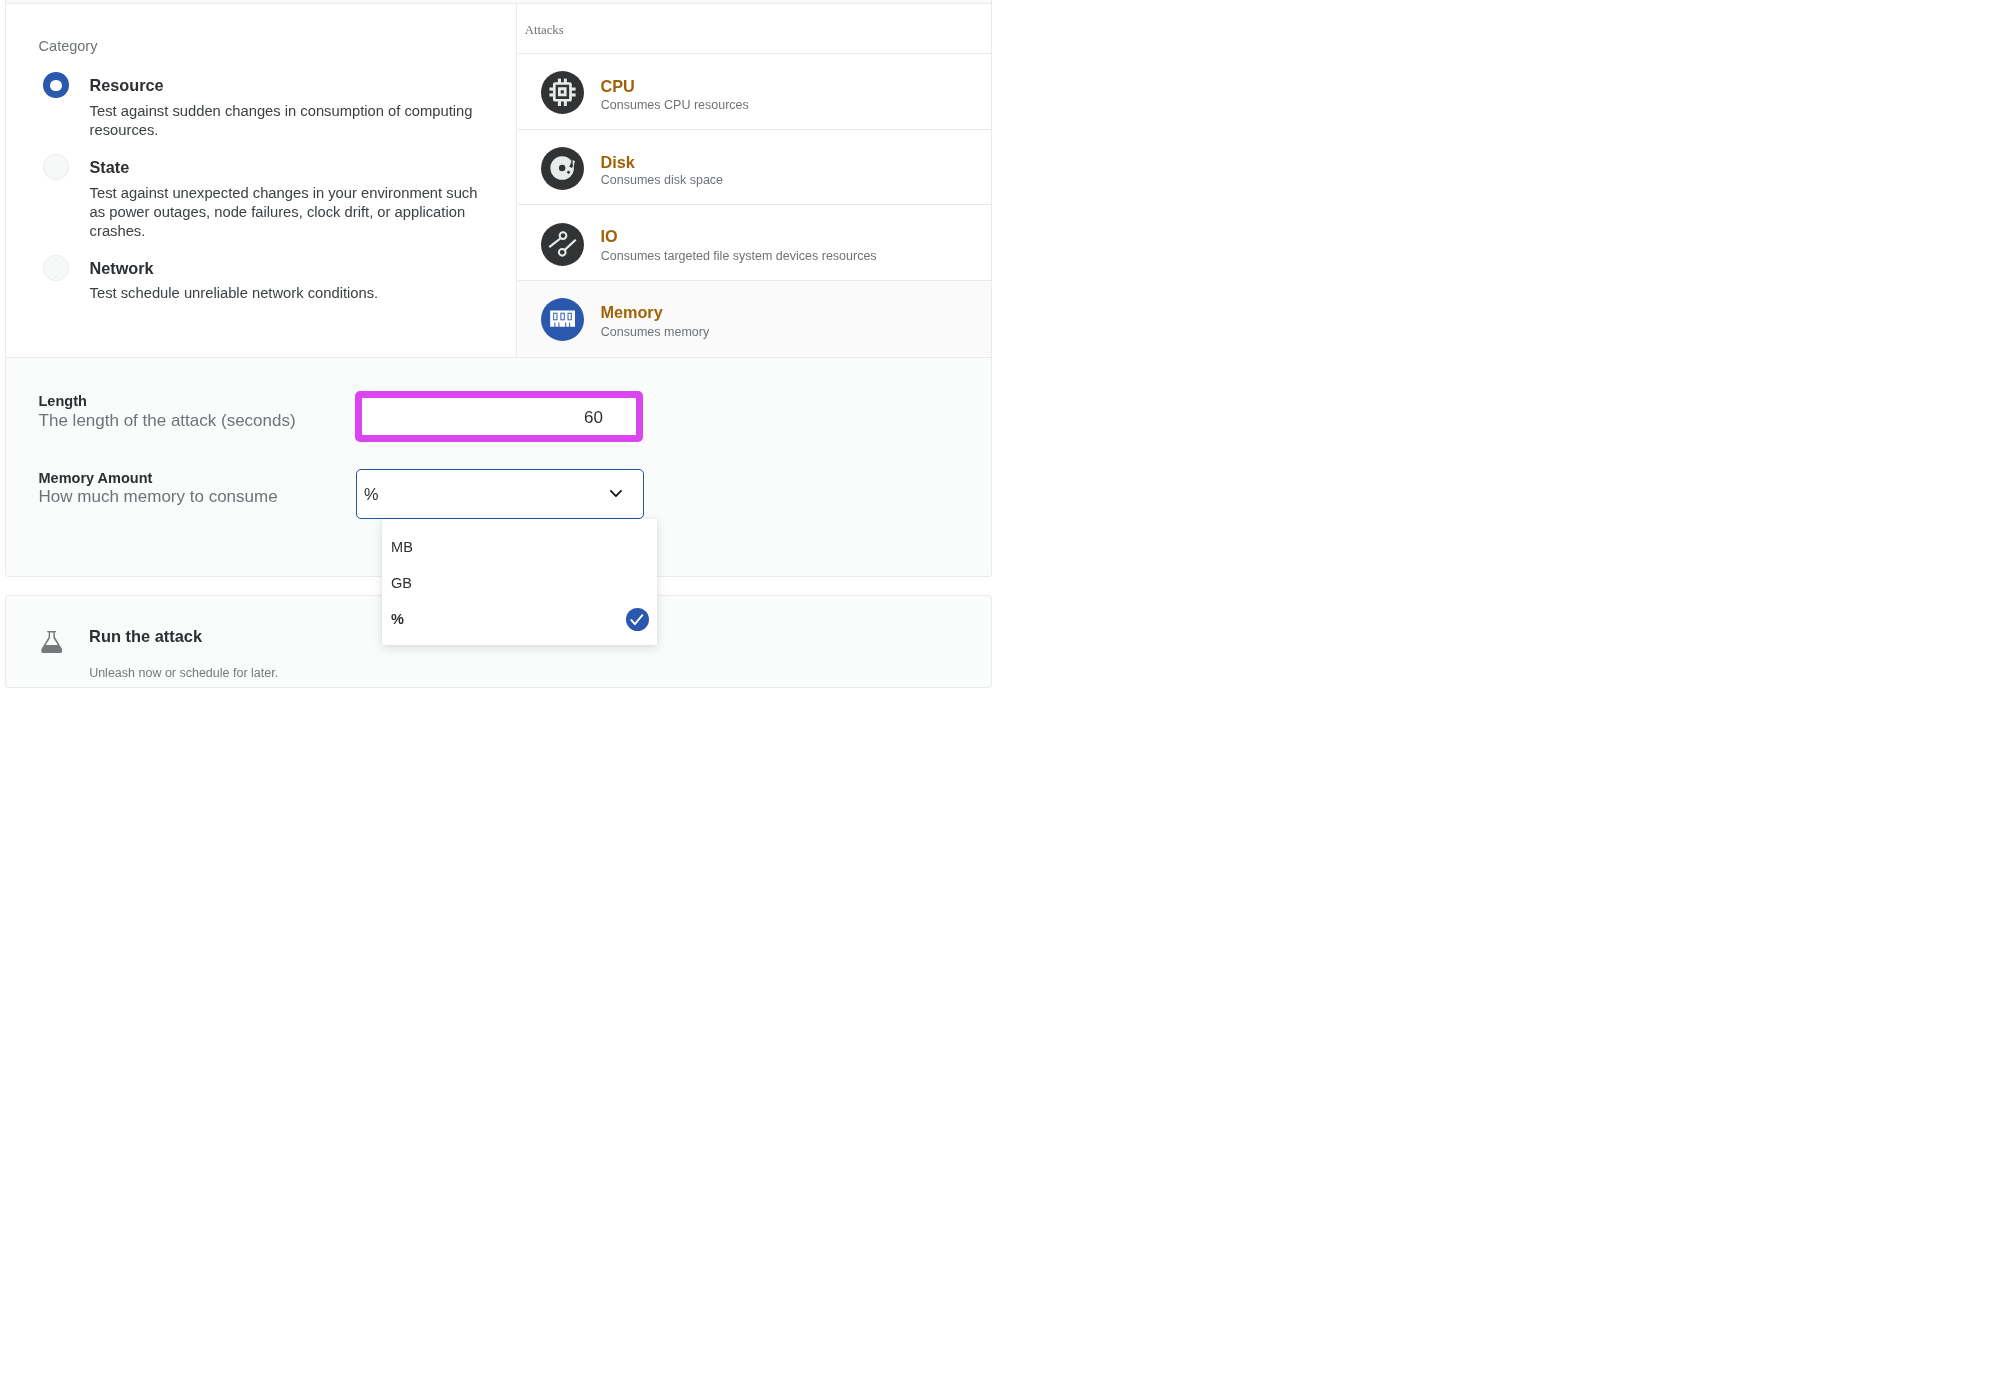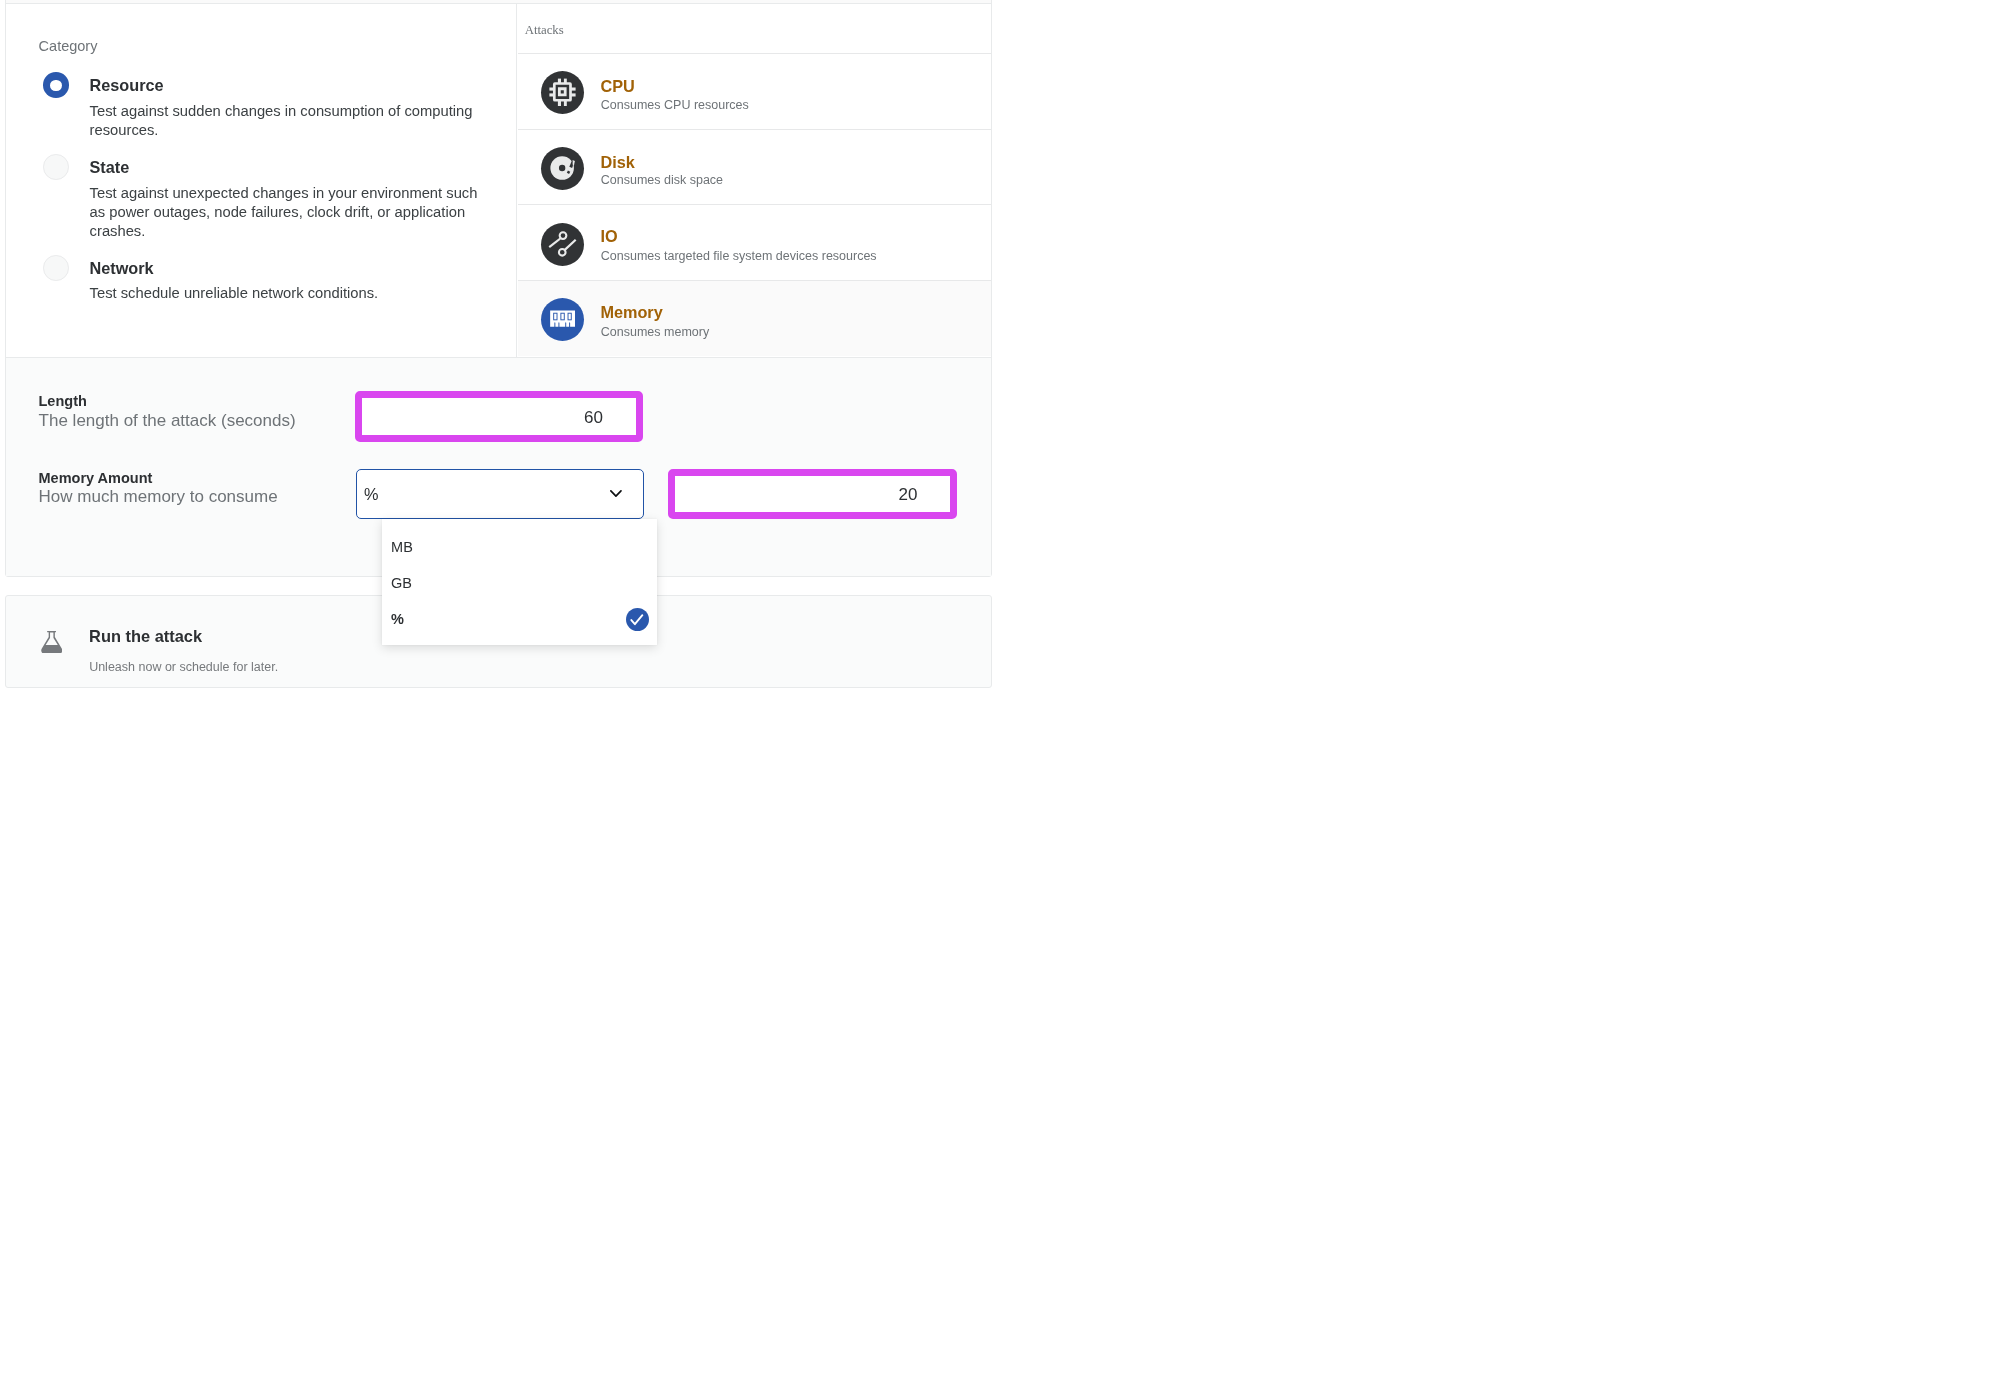--- a/index.html
+++ b/index.html
@@ -58,21 +58,21 @@
   .dd { position:absolute; background:#fff; box-shadow:0 3px 10px rgba(0,0,0,.13),0 0 2px rgba(0,0,0,.06);
         z-index:40;margin-left:28px; }
   .dd-item { position:absolute; left:9.55px; font-size:14.5px; color:#2d3033; line-height:1; }
   .dd-check { position:absolute; width:23.3px; height:23.3px; border-radius:50%; background:#2a58ad; }
 
   
   .card2 { position:absolute; left:5.25px; top:595.1px; width:987px; height:92.75px;
            background:#fafbfb; border:1px solid #e8eaeb; border-radius:3px; }
   .run-title { position:absolute; left:82.85px; top:30.55px; font-size:16.4px; font-weight:bold;
                color:#2d3033; line-height:18px; }
-  .run-sub { position:absolute; left:82.9px; top:64px; font-size:12.5px; color:#76797c;
+  .run-sub { position:absolute; left:82.9px; top:70px; font-size:12.5px; color:#76797c;
              line-height:14px; }
   .flask { position:absolute; left:34.55px; top:35.2px; }
 </style>
 </head>
 <body>
 
 <div class="page">
 
   <div class="card1">
     <div class="cardhead"></div>
@@ -177,23 +177,20 @@
       <div class="p-title" style="top:110.55px">Memory Amount</div>
       <div class="p-help" style="top:131.45px">How much memory to consume</div>
 
       <div class="sel" style="left:349.25px; top:111.4px; width:288.75px; height:49.6px">
         <div class="val">%</div>
         <svg class="chev" width="11.85" height="7.7" viewBox="0 0 11.85 7.7" fill="none">
           <path d="M0.85 0.85 5.93 6.1 11.0 0.85" stroke="#0d0f11" stroke-width="1.65" stroke-linecap="round" stroke-linejoin="round"></path>
         </svg>
       </div>
 
-      <div class="inp" style="left:662.15px; top:111.1px; width:289.05px; height:49.6px">
-        <span>20</span>
-      </div>
     </div>
   </div>
 
   <div class="dd" style="left:353.5px; top:519.05px; width:275px; height:125.95px">
     <div class="dd-item" style="top:20.6px">MB</div>
     <div class="dd-item" style="top:56.5px">GB</div>
     <div class="dd-item" style="top:93.3px; font-weight:bold">%</div>
     <div class="dd-check" style="left:244.15px; top:88.95px">
       <svg width="23.3" height="23.3" viewBox="0 0 24 24" fill="none">
         <path d="M5.5 12.45 9.15 16.65 16.85 7.35" stroke="#fff" stroke-width="1.95" stroke-linecap="round" stroke-linejoin="round"></path>

